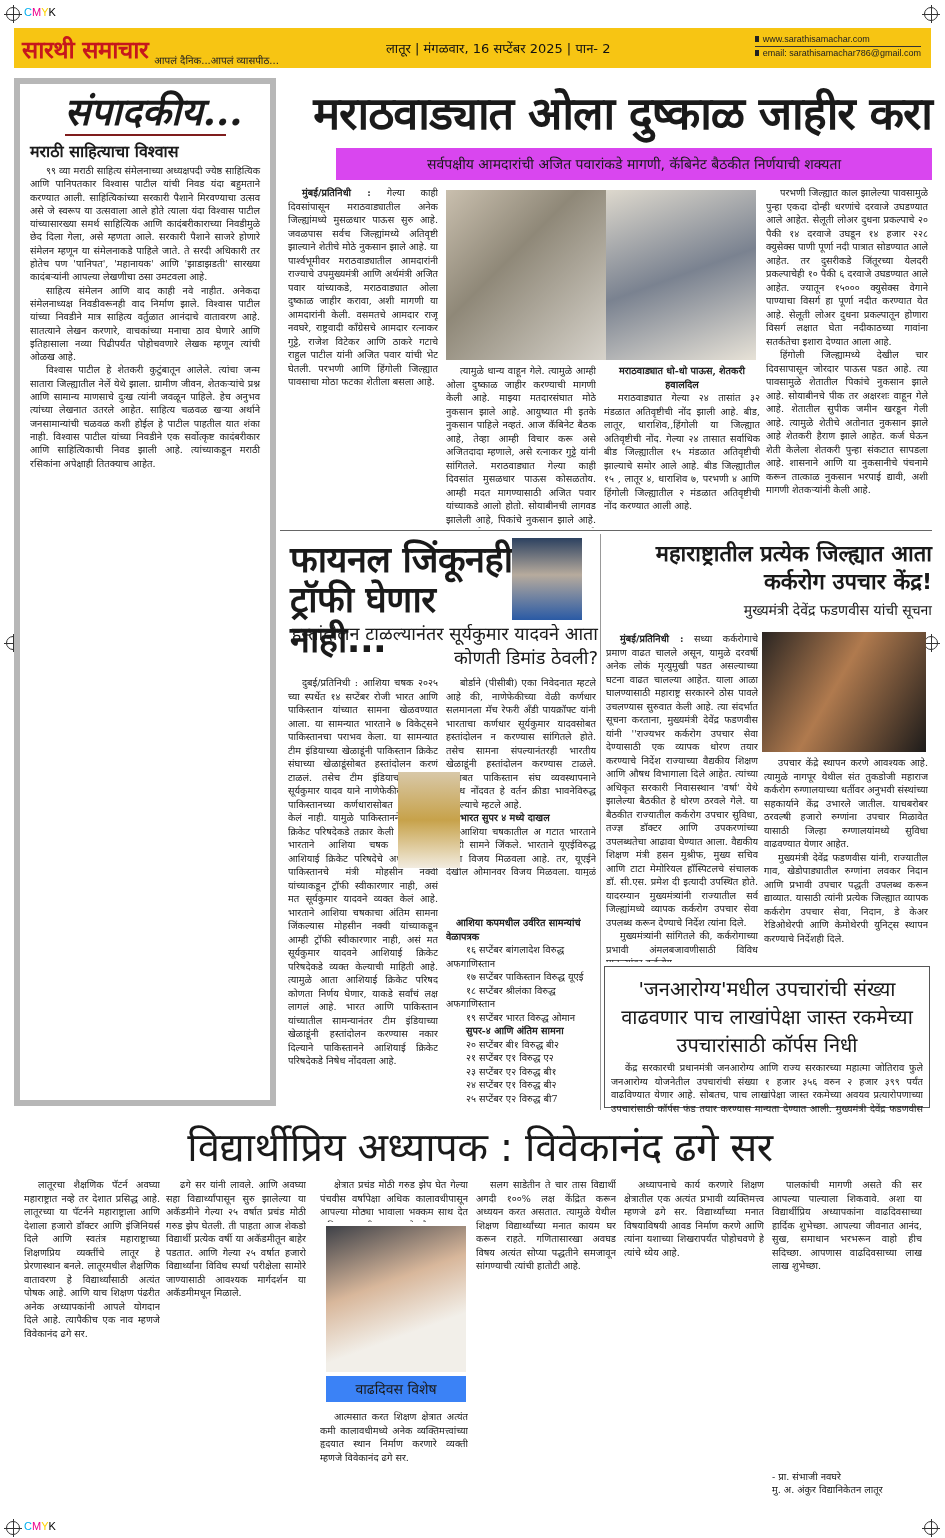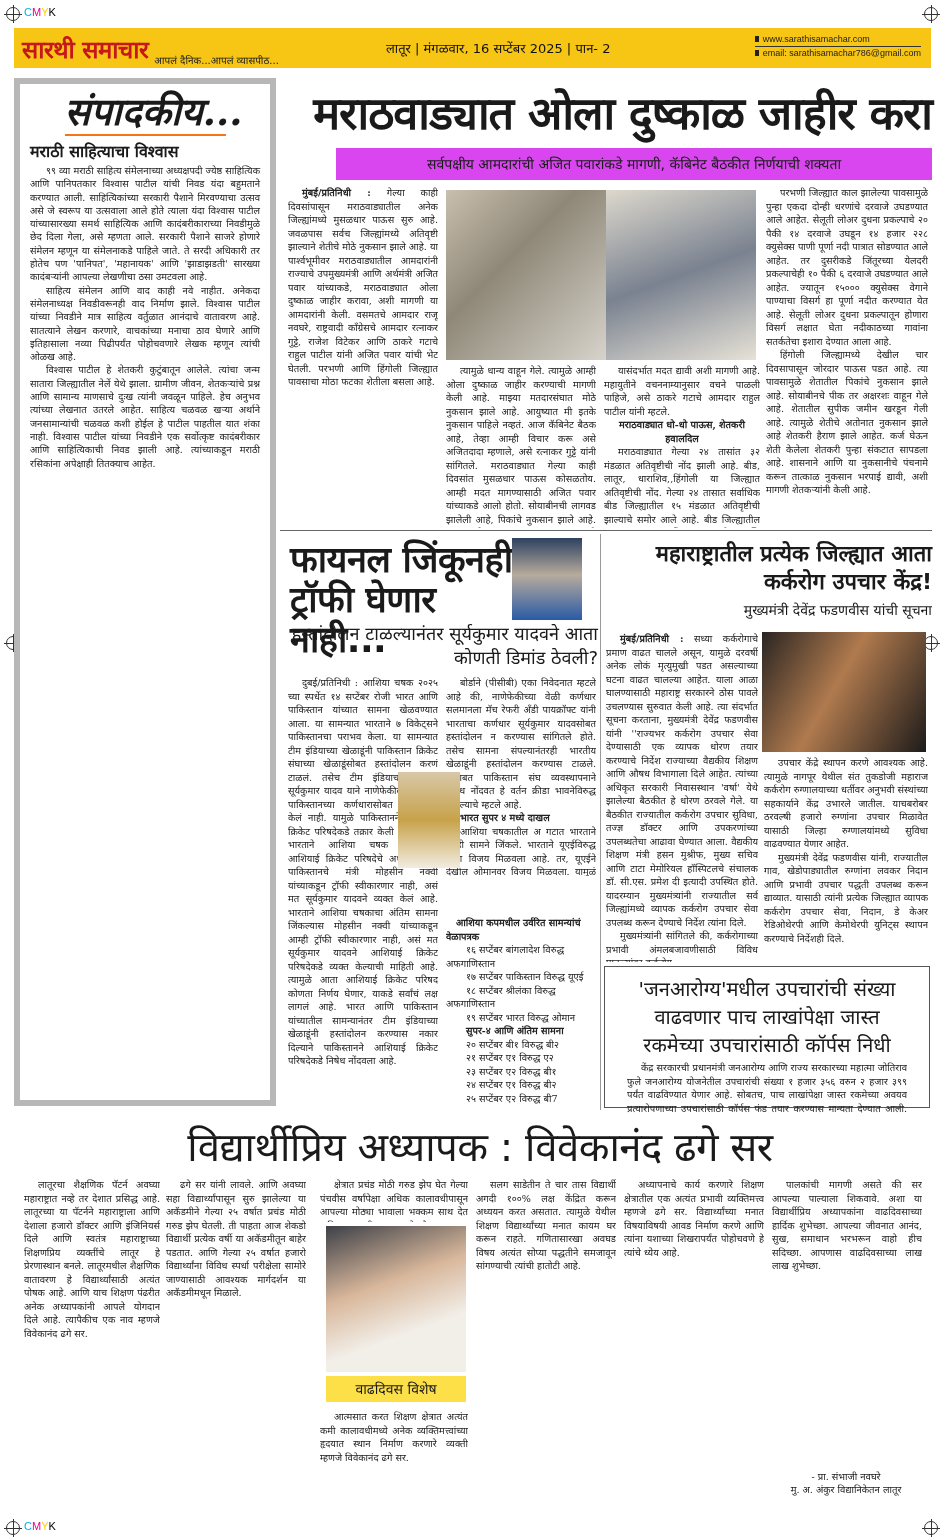--- a/index.html
+++ b/index.html
@@ -15,42 +15,42 @@
   .mast-title { color: #c6171d; font: bold 24px "DejaVu Sans", sans-serif; letter-spacing: -0.5px; }
   .mast-tag { font: 10px "DejaVu Sans", sans-serif; margin-left: 6px; color: #222; margin-top: 24px; }
   .mast-date { position: absolute; left: 372px; font: 13px "DejaVu Sans", sans-serif; color: #111; }
   .mast-contact { position: absolute; right: 10px; top: 5px; font: 9px "Liberation Sans", sans-serif; color: #222; }
   .mast-contact div { padding-left: 8px; position: relative; line-height: 13px; }
   .mast-contact div::before { content: ""; position: absolute; left: 0; top: 3px; width: 4px; height: 6px; background: #222; }
   .mast-contact div:first-child { border-bottom: 1px solid #333; }
 
   .editorial { position: absolute; left: 14px; top: 78px; width: 262px; height: 1028px; background: #b7b7b7; padding: 6px; }
   .ed-inner { background: #fff; width: 100%; height: 100%; padding: 6px 10px; overflow: hidden; }
-  .ed-head { font: italic bold 38px "DejaVu Serif", serif; text-align: center; line-height: 44px; border-bottom: 2px solid #f97316; width: 70%; margin: 0 auto 4px; }
+  .ed-head { font: italic bold 38px "DejaVu Serif", serif; text-align: center; line-height: 44px; border-bottom: 2px solid #7f1d1d; width: 70%; margin: 0 auto 4px; }
   .ed-title { font: bold 16px "DejaVu Sans", sans-serif; margin: 4px 0 2px; }
   .ed-body { font: 9.6px "DejaVu Serif", serif; line-height: 13.3px; text-align: justify; text-indent: 16px; color: #222; }
 
   .main-headline { position: absolute; left: 280px; top: 86px; width: 652px; font: bold 45px "DejaVu Sans", sans-serif; text-align: right; letter-spacing: -1px; line-height: 56px; }
   .sub-band { position: absolute; left: 336px; top: 148px; width: 596px; height: 32px; background: #d946ef; font: 14px "DejaVu Sans", sans-serif; text-align: center; line-height: 32px; }
 
   .col { position: absolute; font: 9.6px "DejaVu Serif", serif; line-height: 13.5px; color: #222; text-align: justify; overflow: hidden; }
   .col p { text-indent: 14px; }
   .col .bold { font-weight: bold; }
   .photo { position: absolute; background: linear-gradient(135deg,#c9bfae,#8f8878 40%,#d7d3cb); overflow: hidden; }
   .rule-h { position: absolute; height: 1px; background: #666; }
   .rule-v { position: absolute; width: 1px; background: #999; }
 
   .h2 { position: absolute; font: bold 32px "DejaVu Sans", sans-serif; line-height: 40px; letter-spacing: -0.5px; }
   .h3 { position: absolute; font: 18px "DejaVu Sans", sans-serif; text-align: right; line-height: 24px; }
   .box { position: absolute; border: 1px solid #555; }
   .jan-title { font: 20px "DejaVu Sans", sans-serif; text-align: center; line-height: 28px; margin-top: 8px; }
 
   .vbig { position: absolute; left: 100px; top: 1122px; width: 760px; text-align: center; font: 40px "DejaVu Sans", sans-serif; letter-spacing: -0.5px; line-height: 50px; }
-  .birthday-band { position: absolute; left: 326px; top: 1376px; width: 140px; height: 26px; background: #fde047; font: 14px "DejaVu Sans", sans-serif; text-align: center; line-height: 26px; }
-  .sign { position: absolute; font: 9.6px "DejaVu Serif", serif; text-align: center; line-height: 13px; }
+  .birthday-band { position: absolute; left: 326px; top: 1376px; width: 140px; height: 26px; background: #3b82f6; font: 14px "DejaVu Sans", sans-serif; text-align: center; line-height: 26px; }
+  .sign { position: absolute; font: 9.6px "DejaVu Serif", serif; text-align: left; line-height: 13px; }
 </style>
 </head>
 <body>
 
 <div class="reg" style="left:6px;top:7px"></div>
 <div class="reg" style="left:924px;top:7px"></div>
 <div class="cmyk" style="left:24px;top:6px"><span>C</span><span>M</span><span>Y</span><span>K</span></div>
 <div class="cmyk" style="left:24px;top:1520px"><span>C</span><span>M</span><span>Y</span><span>K</span></div>
 <div class="reg" style="left:6px;top:1521px"></div>
 <div class="reg" style="left:924px;top:1521px"></div>
@@ -82,21 +82,20 @@
 
 <div class="col" style="left:288px;top:186px;width:150px;height:338px">
   <p><span class="bold">मुंबई/प्रतिनिधी :</span> <span>गेल्या काही दिवसांपासून मराठवाड्यातील अनेक जिल्ह्यांमध्ये मुसळधार पाऊस सुरु आहे. जवळपास सर्वच जिल्ह्यांमध्ये अतिवृष्टी झाल्याने शेतीचे मोठे नुकसान झाले आहे. या पार्श्वभूमीवर मराठवाड्यातील आमदारांनी राज्याचे उपमुख्यमंत्री आणि अर्थमंत्री अजित पवार यांच्याकडे, मराठवाड्यात ओला दुष्काळ जाहीर करावा, अशी मागणी या आमदारांनी केली. वसमतचे आमदार राजू नवघरे, राष्ट्रवादी काँग्रेसचे आमदार रत्नाकर गुट्टे, राजेश विटेकर आणि ठाकरे गटाचे राहुल पाटील यांनी अजित पवार यांची भेट घेतली. परभणी आणि हिंगोली जिल्ह्यात पावसाचा मोठा फटका शेतीला बसला आहे.</span></p>
 </div>
 <div class="photo" style="left:446px;top:190px;width:160px;height:170px"></div>
 <div class="photo" style="left:606px;top:190px;width:150px;height:170px;background:linear-gradient(160deg,#ddd8cd,#7a8290 50%,#e7e2d7)"></div>
 <div class="col" style="left:446px;top:364px;width:150px;height:164px">
   <p>त्यामुळे धान्य वाहून गेले. त्यामुळे आम्ही ओला दुष्काळ जाहीर करण्याची मागणी केली आहे. माझ्या मतदारसंघात मोठे नुकसान झाले आहे. आयुष्यात मी इतके नुकसान पाहिले नव्हतं. आज कॅबिनेट बैठक आहे, तेव्हा आम्ही विचार करू असे अजितदादा म्हणाले, असे रत्नाकर गुट्टे यांनी सांगितले. मराठवाड्यात गेल्या काही दिवसांत मुसळधार पाऊस कोसळतोय. आम्ही मदत मागण्यासाठी अजित पवार यांच्याकडे आलो होतो. सोयाबीनची लागवड झालेली आहे, पिकांचे नुकसान झाले आहे. अशात, शेतकऱ्यांना सरसकट मदत करावी अशी मागणी केली आहे. ओला दुष्काळ सततचा पाऊस, ६२ मिमीहून अधिकचा पाऊस असेल</p>
 </div>
 <div class="col" style="left:604px;top:364px;width:156px;height:164px">
-  <p>यासंदर्भात मदत द्यावी अशी मागणी आहे. महायुतीने वचननाम्यानुसार वचने पाळली पाहिजे, असे ठाकरे गटाचे आमदार राहुल पाटील यांनी म्हटले.</p>
   <p class="bold" style="text-align:center;text-indent:0">मराठवाड्यात धो-धो पाऊस, शेतकरी हवालदिल</p>
   <p>मराठवाड्यात गेल्या २४ तासांत ३२ मंडळात अतिवृष्टीची नोंद झाली आहे. बीड, लातूर, धाराशिव,,हिंगोली या जिल्ह्यात अतिवृष्टीची नोंद. गेल्या २४ तासात सर्वाधिक बीड जिल्ह्यातील १५ मंडळात अतिवृष्टीची झाल्याचे समोर आले आहे. बीड जिल्ह्यातील १५ , लातूर ४, धाराशिव ७, परभणी ४ आणि हिंगोली जिल्ह्यातील २ मंडळात अतिवृष्टीची नोंद करण्यात आली आहे.</p>
 </div>
 <div class="col" style="left:766px;top:186px;width:162px;height:340px">
   <p>परभणी जिल्ह्यात काल झालेल्या पावसामुळे पुन्हा एकदा दोन्ही धरणांचे दरवाजे उघडण्यात आले आहेत. सेलूती लोअर दुधना प्रकल्पाचे २० पैकी १४ दरवाजे उघडून १४ हजार २२८ क्युसेक्स पाणी पूर्णा नदी पात्रात सोडण्यात आले आहेत. तर दुसरीकडे जिंतूरच्या येलदरी प्रकल्पाचेही १० पैकी ६ दरवाजे उघडण्यात आले आहेत. ज्यातून १५००० क्युसेक्स वेगाने पाण्याचा विसर्ग हा पूर्णा नदीत करण्यात येत आहे. सेलूती लोअर दुधना प्रकल्पातून होणारा विसर्ग लक्षात घेता नदीकाठच्या गावांना सतर्कतेचा इशारा देण्यात आला आहे.</p>
   <p>हिंगोली जिल्ह्यामध्ये देखील चार दिवसापासून जोरदार पाऊस पडत आहे. त्या पावसामुळे शेतातील पिकांचे नुकसान झाले आहे. सोयाबीनचे पीक तर अक्षरशः वाहून गेले आहे. शेतातील सुपीक जमीन खरडून गेली आहे. त्यामुळे शेतीचे अतोनात नुकसान झाले आहे शेतकरी हैराण झाले आहेत. कर्ज घेऊन शेती केलेला शेतकरी पुन्हा संकटात सापडला आहे. शासनाने आणि या नुकसानीचे पंचनामे करून तात्काळ नुकसान भरपाई द्यावी, अशी मागणी शेतकऱ्यांनी केली आहे.</p>
 </div>
 <div class="rule-h" style="left:280px;top:530px;width:652px"></div>
 
 <div class="h2" style="left:290px;top:540px;width:230px;font-size:36px">फायनल जिंकूनही ट्रॉफी घेणार नाही...</div>
@@ -133,21 +132,21 @@
 <div class="col" style="left:606px;top:632px;width:152px;height:330px">
   <p><span class="bold">मुंबई/प्रतिनिधी :</span> <span>सध्या कर्करोगाचे प्रमाण वाढत चालले असून, यामुळे दरवर्षी अनेक लोकं मृत्युमुखी पडत असल्याच्या घटना वाढत चालल्या आहेत. याला आळा घालण्यासाठी महाराष्ट्र सरकारने ठोस पावले उचलण्यास सुरुवात केली आहे. त्या संदर्भात सूचना करताना, मुख्यमंत्री देवेंद्र फडणवीस यांनी ''राज्यभर कर्करोग उपचार सेवा देण्यासाठी एक व्यापक धोरण तयार करण्याचे निर्देश राज्याच्या वैद्यकीय शिक्षण आणि औषध विभागाला दिले आहेत. त्यांच्या अधिकृत सरकारी निवासस्थान 'वर्षा' येथे झालेल्या बैठकीत हे धोरण ठरवले गेले. या बैठकीत राज्यातील कर्करोग उपचार सुविधा, तज्ज्ञ डॉक्टर आणि उपकरणांच्या उपलब्धतेचा आढावा घेण्यात आला. वैद्यकीय शिक्षण मंत्री हसन मुश्रीफ, मुख्य सचिव आणि टाटा मेमोरियल हॉस्पिटलचे संचालक डॉ. सी.एस. प्रमेश दी इत्यादी उपस्थित होते. यादरम्यान मुख्यमंत्र्यांनी राज्यातील सर्व जिल्ह्यांमध्ये व्यापक कर्करोग उपचार सेवा उपलब्ध करून देण्याचे निर्देश त्यांना दिले.</span></p>
   <p>मुख्यमंत्र्यांनी सांगितले की, कर्करोगाच्या प्रभावी अंमलबजावणीसाठी विविध पातळ्यांवर कर्करोग</p>
 </div>
 <div class="photo" style="left:762px;top:632px;width:164px;height:120px;background:linear-gradient(120deg,#2a2522,#b07a4e 45%,#1d1b1a)"></div>
 <div class="col" style="left:764px;top:756px;width:164px;height:206px">
   <p>उपचार केंद्रे स्थापन करणे आवश्यक आहे. त्यामुळे नागपूर येथील संत तुकडोजी महाराज कर्करोग रुग्णालयाच्या धर्तीवर अनुभवी संस्थांच्या सहकार्याने केंद्र उभारले जातील. याचबरोबर ठरवल्षी हजारो रुग्णांना उपचार मिळावेत यासाठी जिल्हा रुग्णालयांमध्ये सुविधा वाढवण्यात येणार आहेत.</p>
   <p>मुख्यमंत्री देवेंद्र फडणवीस यांनी, राज्यातील गाव, खेडोपाड्यातील रुग्णांना लवकर निदान आणि प्रभावी उपचार पद्धती उपलब्ध करून द्याव्यात. यासाठी त्यांनी प्रत्येक जिल्ह्यात व्यापक कर्करोग उपचार सेवा, निदान, डे केअर रेडिओथेरपी आणि केमोथेरपी युनिट्स स्थापन करण्याचे निर्देशही दिले.</p>
 </div>
 
-<div class="box" style="left:604px;top:966px;width:326px;height:142px;padding:0 22px">
+<div class="box" style="left:604px;top:966px;width:326px;height:142px;padding:0 6px">
   <div class="jan-title">'जनआरोग्य'मधील उपचारांची संख्या वाढवणार पाच लाखांपेक्षा जास्त रकमेच्या उपचारांसाठी कॉर्पस निधी</div>
   <div class="col" style="position:static;height:54px;margin-top:2px">
       <p>केंद्र सरकारची प्रधानमंत्री जनआरोग्य आणि राज्य सरकारच्या महात्मा जोतिराव फुले जनआरोग्य योजनेतील उपचारांची संख्या १ हजार ३५६ वरुन २ हजार ३९९ पर्यंत वाढविण्यात येणार आहे. सोबतच, पाच लाखांपेक्षा जास्त रकमेच्या अवयव प्रत्यारोपणाच्या उपचारांसाठी कॉर्पस फंड तयार करण्यास मान्यता देण्यात आली. मुख्यमंत्री देवेंद्र फडणवीस यांच्या नेतृत्वातील राज्य आरोग्य हमी सोसायटीच्या नियामक परिषदेच्या बैठकीत हे निर्णय घेण्यात आले. यावेळी आरोग्य मंत्री प्रकाश आबिटकर, आरोग्य राज्यमंत्री मेघना बोर्डीकर, मुख्य सचिव, वैद्यकीय शिक्षण विभागाचे सचिव यांच्यासह संबंधित विभागांचे अधिकारी उपस्थित होते.</p>
     </div>
 </div>
 
 <div class="vbig">विद्यार्थीप्रिय अध्यापक : विवेकानंद ढगे सर</div>
 <div class="col" style="left:24px;top:1178px;width:136px;height:330px">
     <p>लातूरचा शैक्षणिक पॅटर्न अवघ्या महाराष्ट्रात नव्हे तर देशात प्रसिद्ध आहे. लातूरच्या या पॅटर्नने महाराष्ट्राला आणि देशाला हजारो डॉक्टर आणि इंजिनियर्स दिले आणि स्वतंत्र महाराष्ट्राच्या शिक्षणप्रिय व्यक्तींचे लातूर हे प्रेरणास्थान बनले. लातूरमधील शैक्षणिक वातावरण हे विद्यार्थ्यांसाठी अत्यंत पोषक आहे. आणि याच शिक्षण पंढरीत अनेक अध्यापकांनी आपले योगदान दिले आहे. त्यापैकीच एक नाव म्हणजे विवेकानंद ढगे सर.</p>
   </div>

